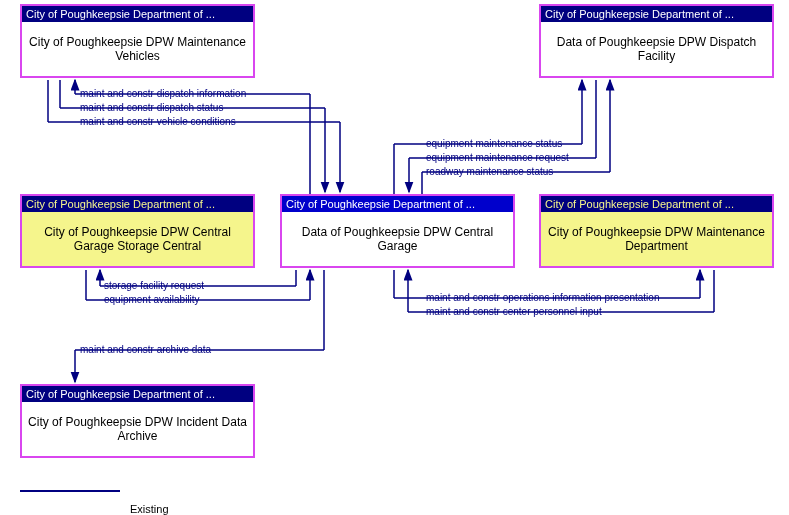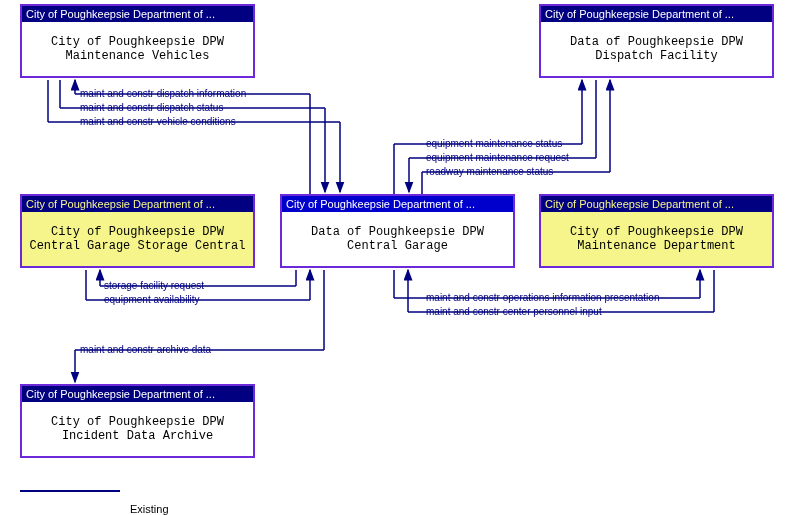--- a/index.html
+++ b/index.html
@@ -6,21 +6,21 @@
   body {
     width: 789px;
     height: 515px;
     background: #ffffff;
     font-family: Arial, sans-serif;
     position: relative;
     overflow: hidden;
   }
   .node {
     position: absolute;
-    border: 2px solid #6d28d9;
+    border: 2px solid #d946ef;
     background: #ffffff;
     display: flex;
     flex-direction: column;
   }
   .node.yellow { background: #f5f58c; }
   .node-header {
     background: #000080;
     color: #ffffff;
     font-size: 11px;
     padding: 2px 4px;
@@ -32,21 +32,20 @@
   .node.sel .node-header { background: #0000cc; }
   .node-body {
     flex: 1;
     display: flex;
     align-items: center;
     justify-content: center;
     text-align: center;
     font-size: 12px;
     padding: 4px;
     color: #000000;
-    font-family: Liberation Mono, monospace;
   }
   .flow-label {
     position: absolute;
     font-size: 10px;
     color: #000080;
     white-space: nowrap;
   }
   .legend-line {
     position: absolute;
     height: 2px;

